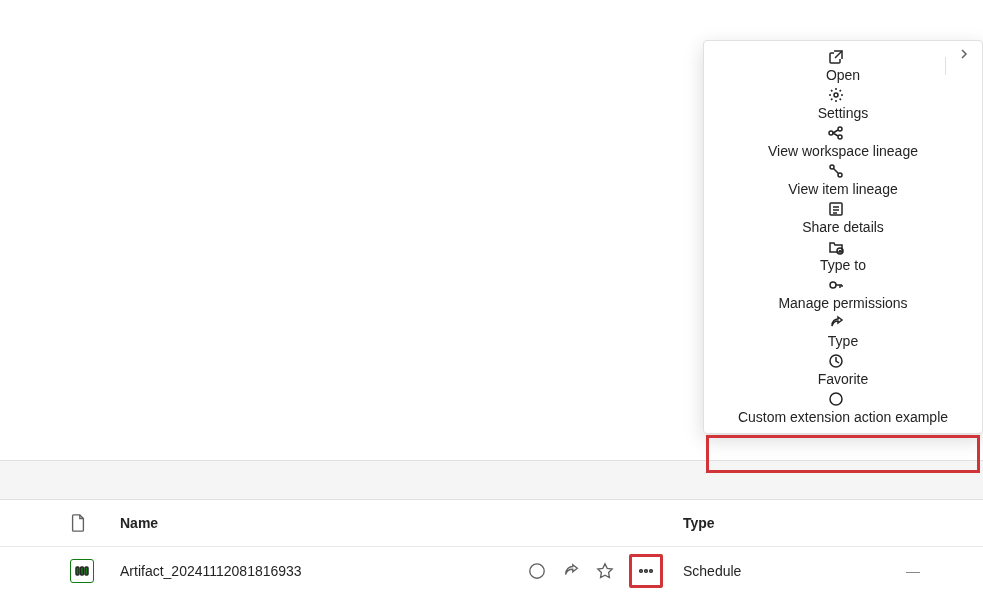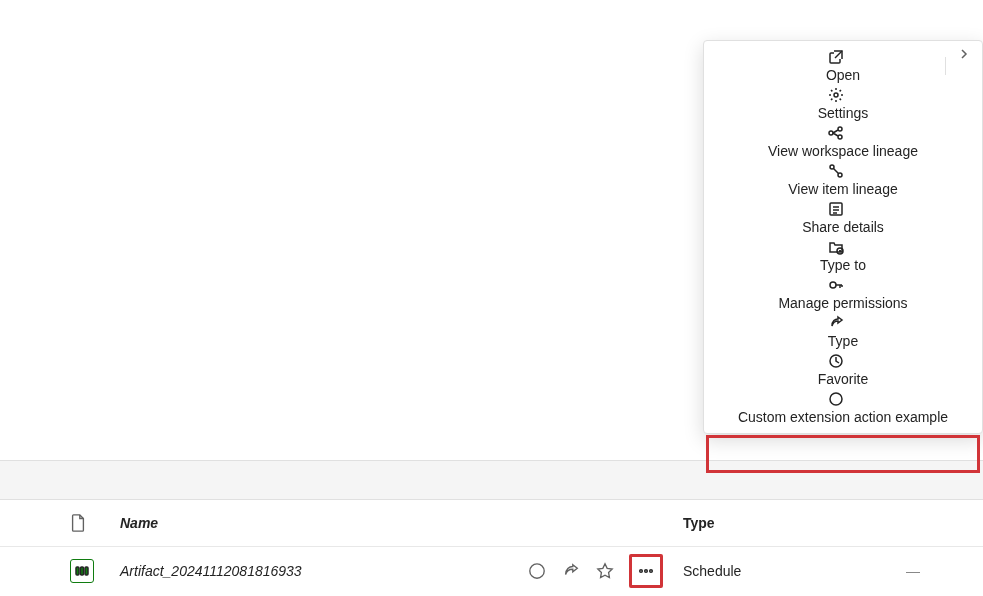--- a/index.html
+++ b/index.html
@@ -25,21 +25,21 @@
 }
 .table-header {
   display: flex;
   align-items: center;
   height: 46px;
   padding: 0 20px 0 70px;
   font-weight: 600;
   color: #242424;
 }
 .col-icon { width: 50px; display:flex; align-items:center; }
-.col-name { flex: 1; font-style: italic; }
+.col-name { flex: 1; }
 .col-actions { width: 200px; }
 .col-type { width: 180px; }
 .col-owner { width: 100px; text-align:center; }
 .table-row {
   display: flex;
   align-items: center;
   height: 48px;
   padding: 0 20px 0 70px;
   border-top: 1px solid #e8e8e8;
 }

